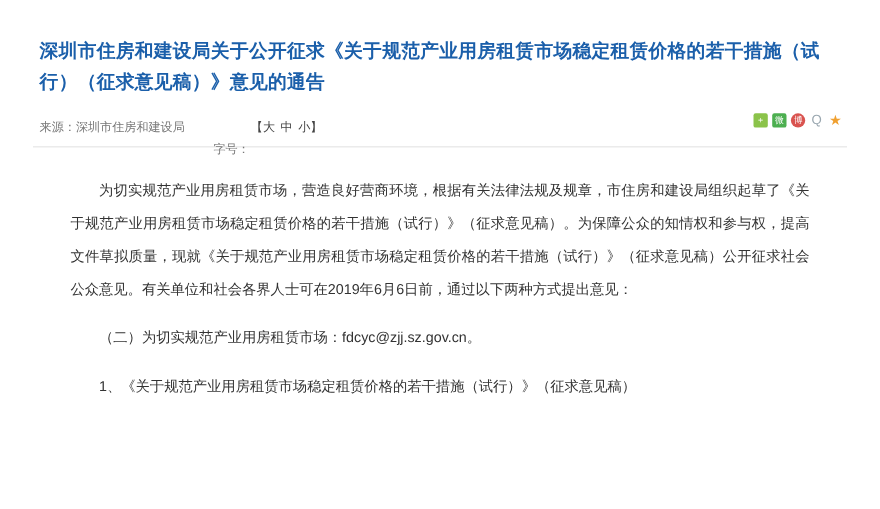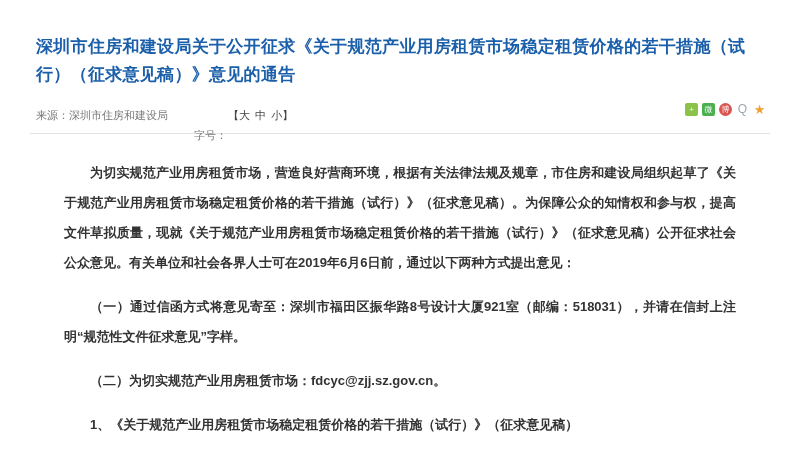--- a/index.html
+++ b/index.html
@@ -80,21 +80,20 @@
   .content {
     padding: 24px 64px 0 64px;
     font-size: 13px;
     line-height: 30px;
     color: #333;
     text-align: justify;
   }
   .content p {
     margin: 0 0 14px 0;
     text-indent: 2em;
-    font-weight: bold;
   }
   .content p.list-item {
     text-indent: 2em;
   }
 </style>
 </head>
 <body>
 
 <div class="page">
 
@@ -117,19 +116,18 @@
       <span class="share-icon ic-plus">+</span>
       <span class="share-icon ic-wechat">微</span>
       <span class="share-icon ic-weibo">博</span>
       <span class="share-icon ic-qq">Q</span>
       <span class="share-icon ic-star">★</span>
     </span>
   </div>
 
   <div class="content">
     <p>为切实规范产业用房租赁市场，营造良好营商环境，根据有关法律法规及规章，市住房和建设局组织起草了《关于规范产业用房租赁市场稳定租赁价格的若干措施（试行）》（征求意见稿）。为保障公众的知情权和参与权，提高文件草拟质量，现就《关于规范产业用房租赁市场稳定租赁价格的若干措施（试行）》（征求意见稿）公开征求社会公众意见。有关单位和社会各界人士可在2019年6月6日前，通过以下两种方式提出意见：</p>
-    <p>（一）通过信函方式将意见寄至：深圳市福田区振华路8号设计大厦921室（邮编：518031），并请在信封上注明“规范性文件征求意见”字样。</p>
     <p>（二）为切实规范产业用房租赁市场：fdcyc@zjj.sz.gov.cn。</p>
     <p class="list-item">1、《关于规范产业用房租赁市场稳定租赁价格的若干措施（试行）》（征求意见稿）</p>
 
   </div>
 
 </div>
 
 </body></html>

